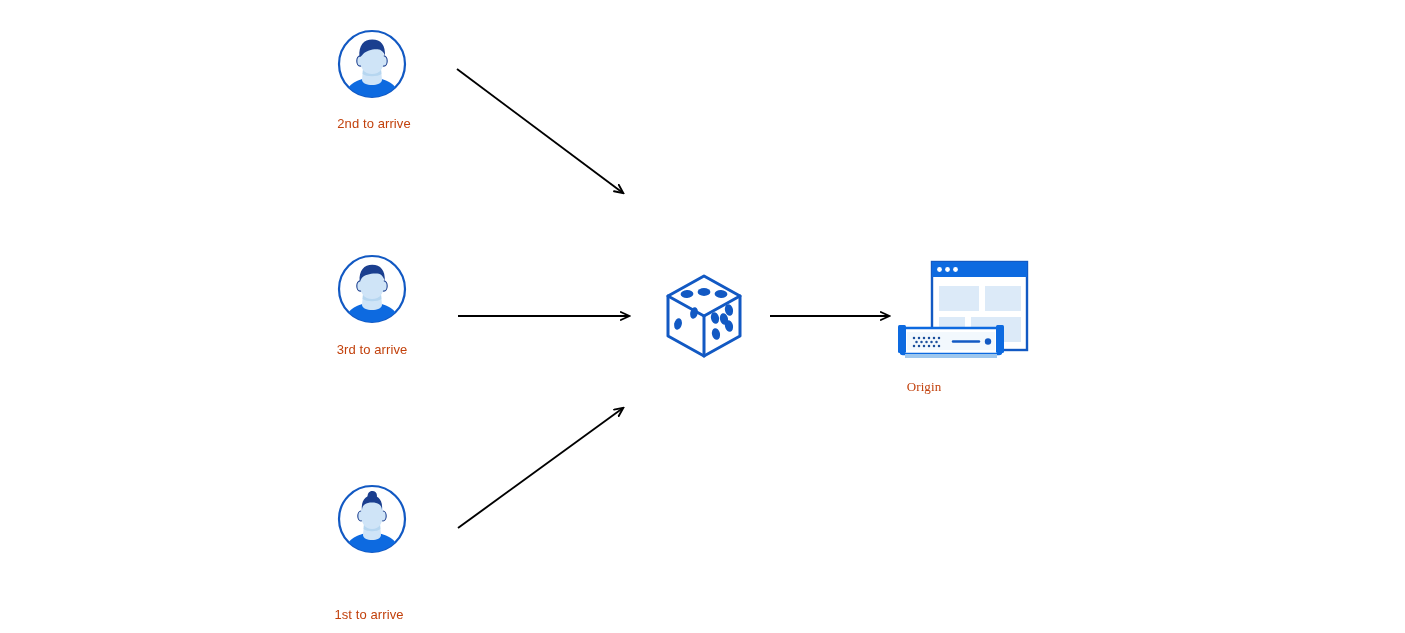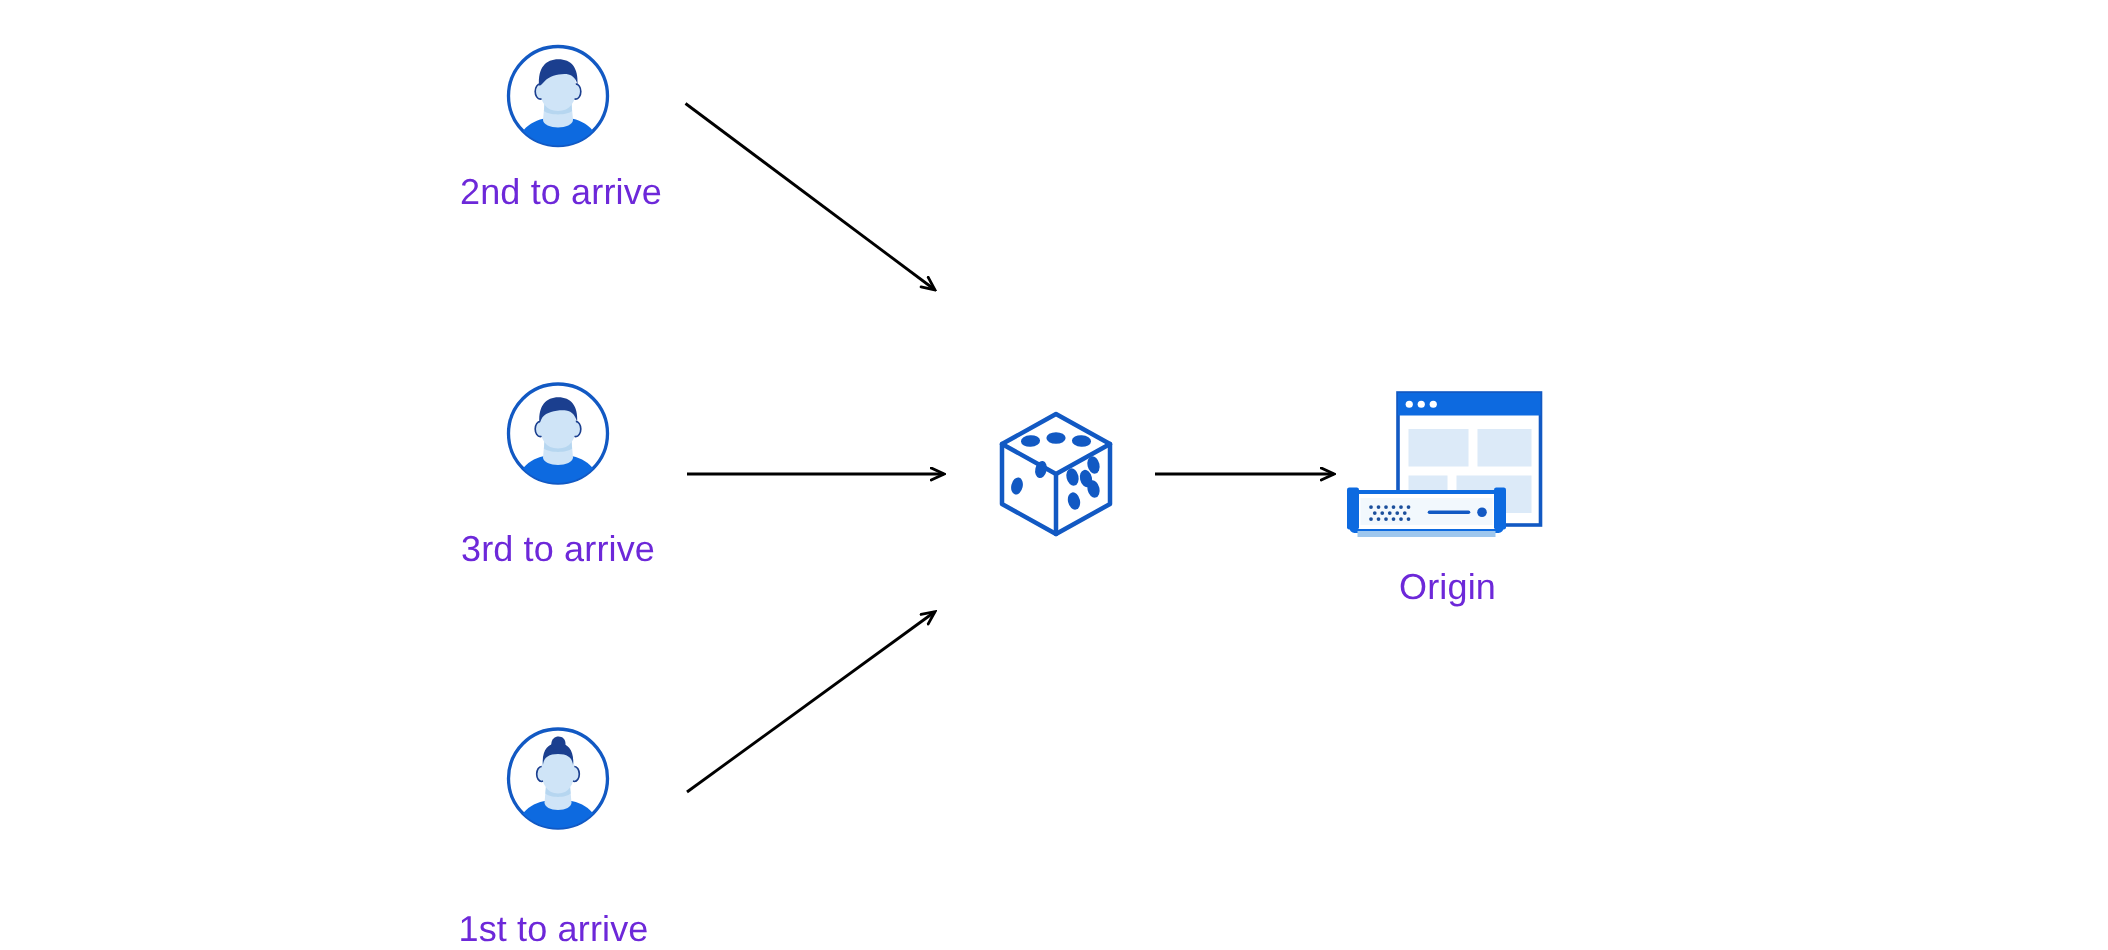--- a/index.html
+++ b/index.html
@@ -22,22 +22,22 @@
   .node {
     position: absolute;
   }
   .avatar-wrap {
     position: absolute;
     width: 72px;
     height: 72px;
   }
   .node-label {
     position: absolute;
-    font-size: 24px;
-    color: #6d28d9;
+    font-size: 13px;
+    color: #c2410c;
     letter-spacing: 0.1px;
     white-space: nowrap;
     text-align: center;
     line-height: 1;
   }
   .arrow-layer {
     position: absolute;
     left: 0;
     top: 0;
     width: 1405px;
@@ -96,21 +96,21 @@
         <path d="M8,74 C8,57 21,50 36,50 C51,50 64,57 64,74 Z" fill="#0d6ae0"></path>
         <path d="M27,41 L45,41 L46,52 C46,55 41,57 36,57 C31,57 26,55 26,52 Z" fill="#cfe4f7"></path>
         <path d="M27,41 L45,41 L45.4,46 C42,49 30,49 26.6,46 Z" fill="#b6d6f0"></path>
         <ellipse cx="24.2" cy="33" rx="3.4" ry="5.1" fill="#cfe4f7" stroke="#1b3f8f" stroke-width="1.1"></ellipse>
         <ellipse cx="47.8" cy="33" rx="3.4" ry="5.1" fill="#cfe4f7" stroke="#1b3f8f" stroke-width="1.1"></ellipse>
         <path d="M24,31 C24,19 29,14 36,14 C43,14 48,19 48,31 C48,40 44,46 36,46 C28,46 24,40 24,31 Z" fill="#cfe4f7"></path>
         <path d="M23.6,28.6 C22.8,17.4 28.2,11.8 36.2,11.8 C44.6,11.8 49.4,17.4 48.8,28.4 C47.6,24.4 45.6,21 41.4,20.6 C36,20 28.4,21.6 25.8,25 C24.7,26.4 24.3,28.8 23.6,28.6 Z" fill="#1b3f8f"></path>
       </g>
     </svg>
   </div>
-  <div class="node-label" style="left:372px; top:343px; transform:translateX(-50%);margin-top:12px;">3rd to arrive</div>
+  <div class="node-label" style="left:372px; top:343px; transform:translateX(-50%);">3rd to arrive</div>
 
   <div class="avatar-wrap" style="left:336px; top:483px;">
     <svg class="icon-svg" width="72" height="72" viewBox="0 0 72 72" xmlns="http://www.w3.org/2000/svg">
       <defs>
           <clipPath id="clipC">
             <circle cx="36" cy="36" r="33"></circle>
           </clipPath>
         </defs>
       <circle cx="36" cy="36" r="33" fill="#ffffff" stroke="#1259c3" stroke-width="2.2"></circle>
       <g clip-path="url(#clipC)">
@@ -194,15 +194,15 @@
             <circle cx="29" cy="90" r="1.25"></circle>
           <circle cx="34" cy="90" r="1.25"></circle>
             <circle cx="39" cy="90" r="1.25"></circle>
             <circle cx="44" cy="90" r="1.25"></circle>
         </g>
         <line x1="58" y1="85.5" x2="84" y2="85.5" stroke="#1259c3" stroke-width="2.4" stroke-linecap="round"></line>
         <circle cx="93" cy="85.5" r="3.2" fill="#1259c3"></circle>
       </g>
     </svg>
   </div>
-  <div class="node-label" style="left:965px; top:380px; transform:translateX(-50%);">Origin</div>
+  <div class="node-label" style="left:924px; top:380px; transform:translateX(-50%);font-family:Liberation Serif, serif;">Origin</div>
 
 </div>
 
 </body></html>

